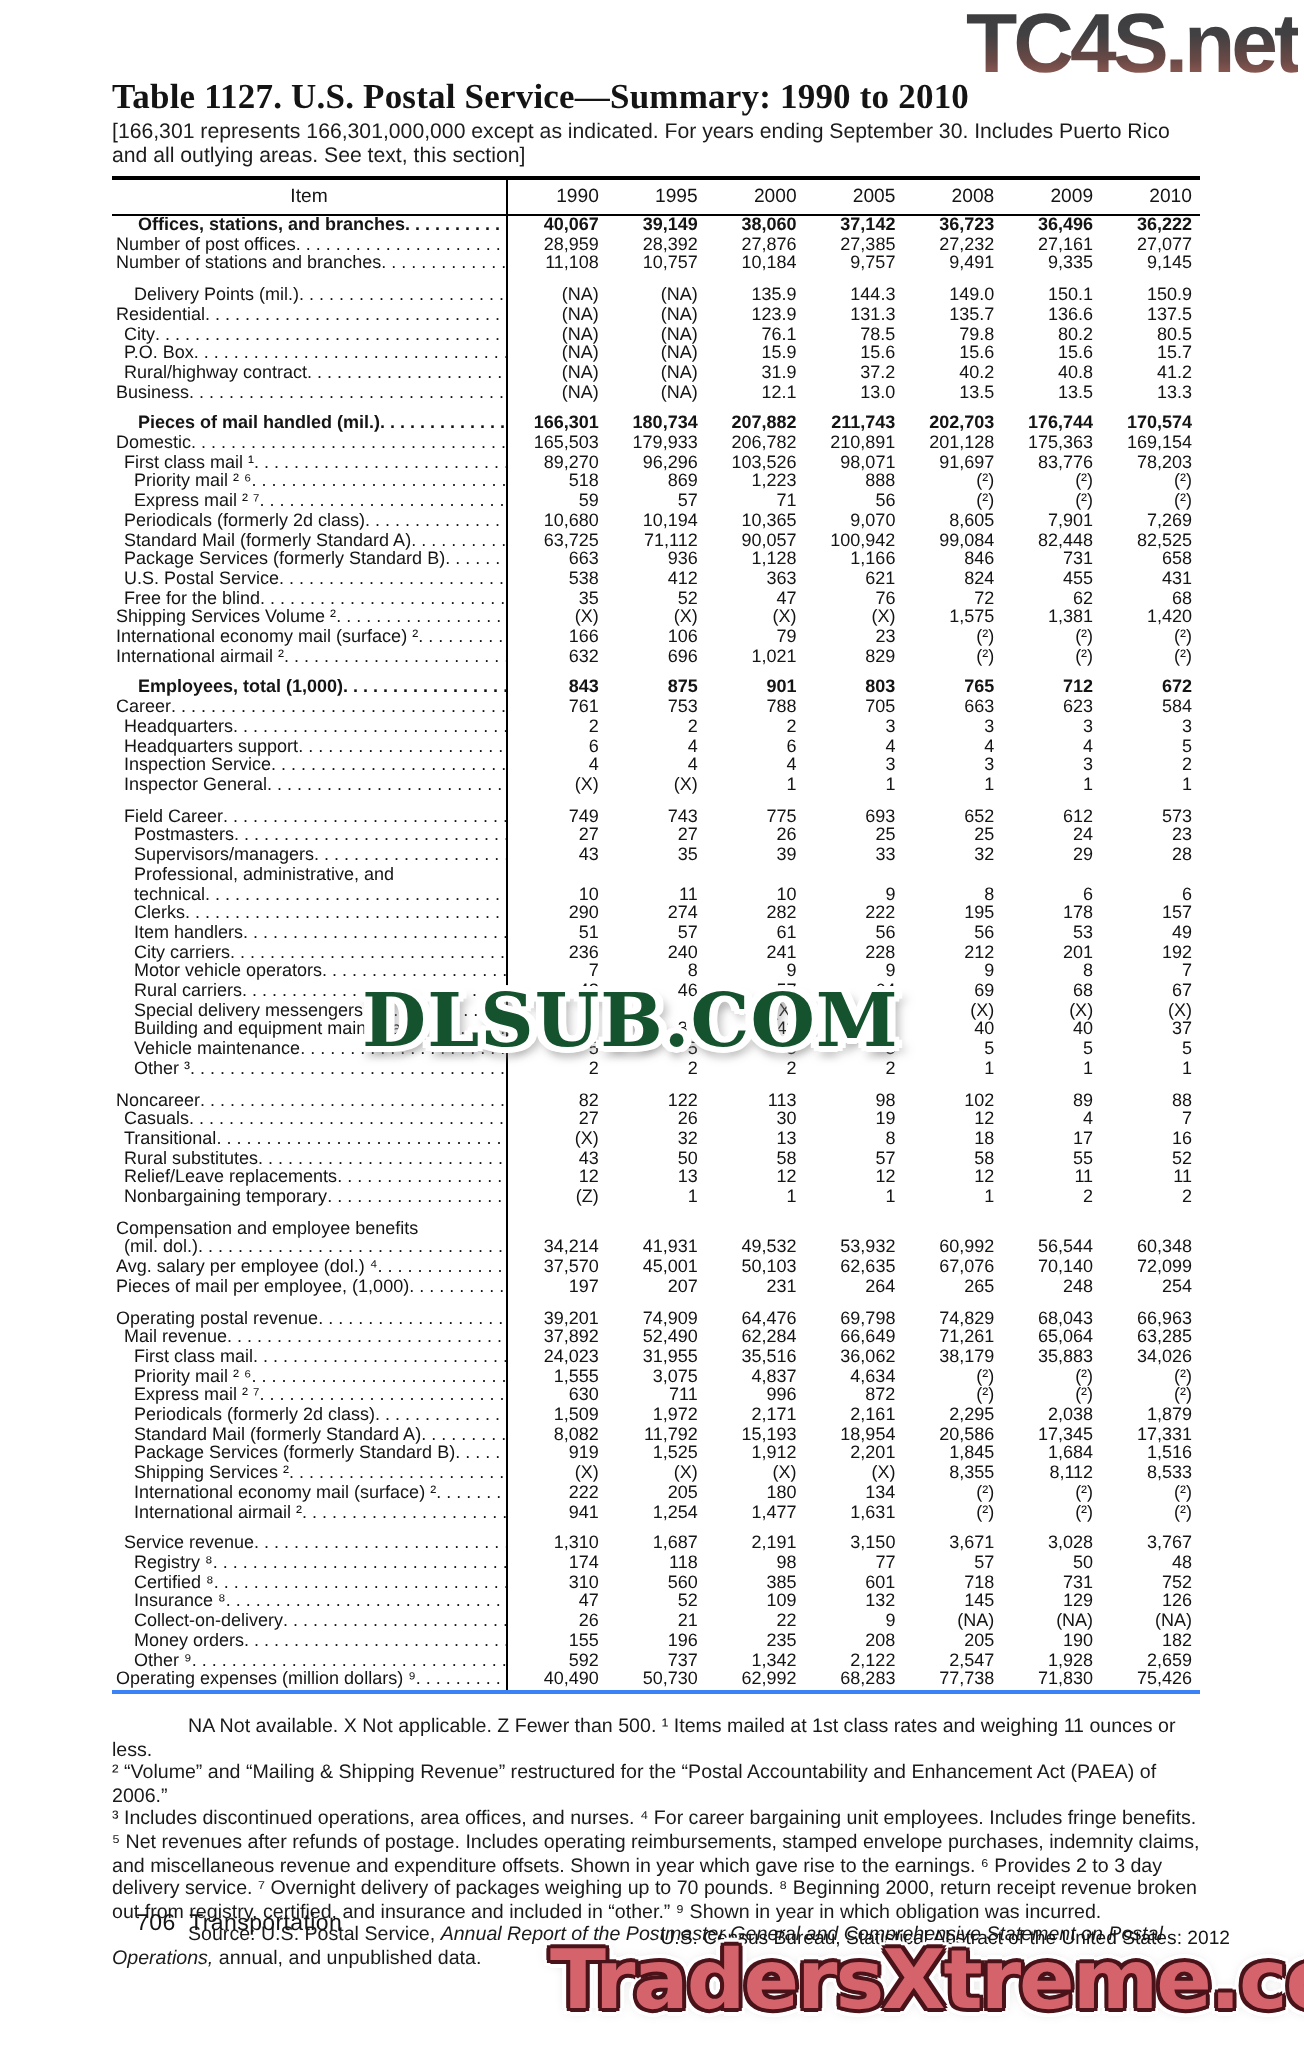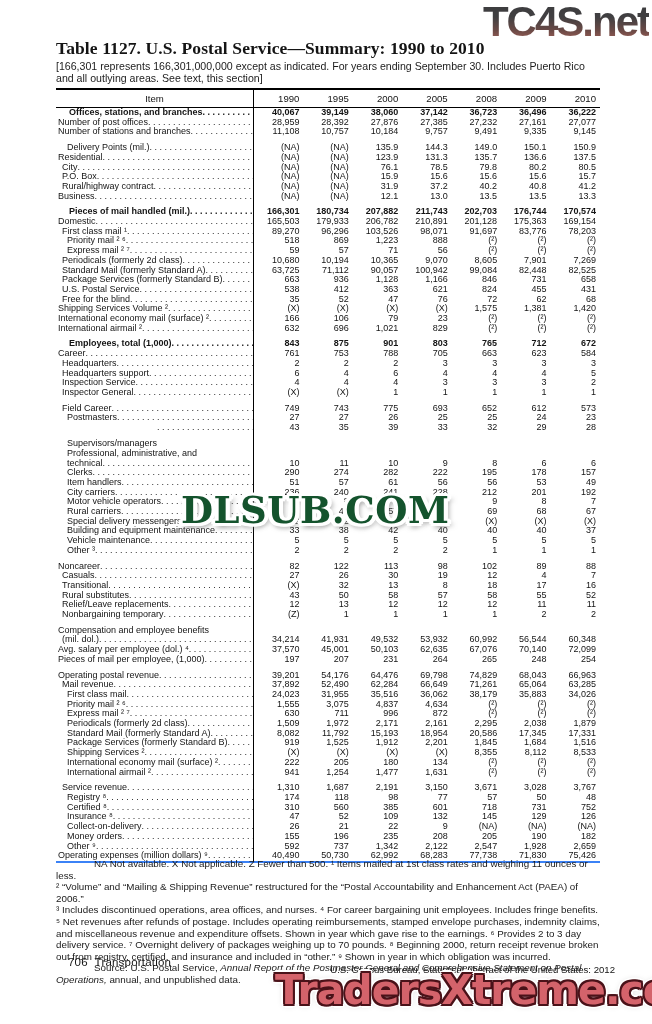--- a/index.html
+++ b/index.html
@@ -500,21 +500,21 @@
         <div class="val">27</div>
         <div class="val">27</div>
         <div class="val">26</div>
         <div class="val">25</div>
         <div class="val">25</div>
         <div class="val">24</div>
         <div class="val">23</div>
       </div>
       <div class="trow">
         <div class="lblcell">
-          <span class="lbl" style="padding-left: 11px; margin-top: 16px;">Supervisors/managers</span>
+          <span class="lbl" style="padding-left: 11px;">Supervisors/managers</span>
           <span class="leader"></span>
         </div>
         <div class="val">43</div>
         <div class="val">35</div>
         <div class="val">39</div>
         <div class="val">33</div>
         <div class="val">32</div>
         <div class="val">29</div>
         <div class="val">28</div>
       </div>
@@ -818,21 +818,21 @@
         <div class="val"></div>
         <div class="val"></div>
         <div class="val"></div>
       </div>
       <div class="trow">
         <div class="lblcell">
           <span class="lbl" style="padding-left: 2px;">Operating postal revenue</span>
           <span class="leader"></span>
         </div>
         <div class="val">39,201</div>
-        <div class="val">54,176</div>
+        <div class="val">74,909</div>
         <div class="val">64,476</div>
         <div class="val">69,798</div>
         <div class="val">74,829</div>
         <div class="val">68,043</div>
         <div class="val">66,963</div>
       </div>
       <div class="trow">
         <div class="lblcell">
           <span class="lbl" style="padding-left: 6px;">Mail revenue</span>
           <span class="leader"></span>

